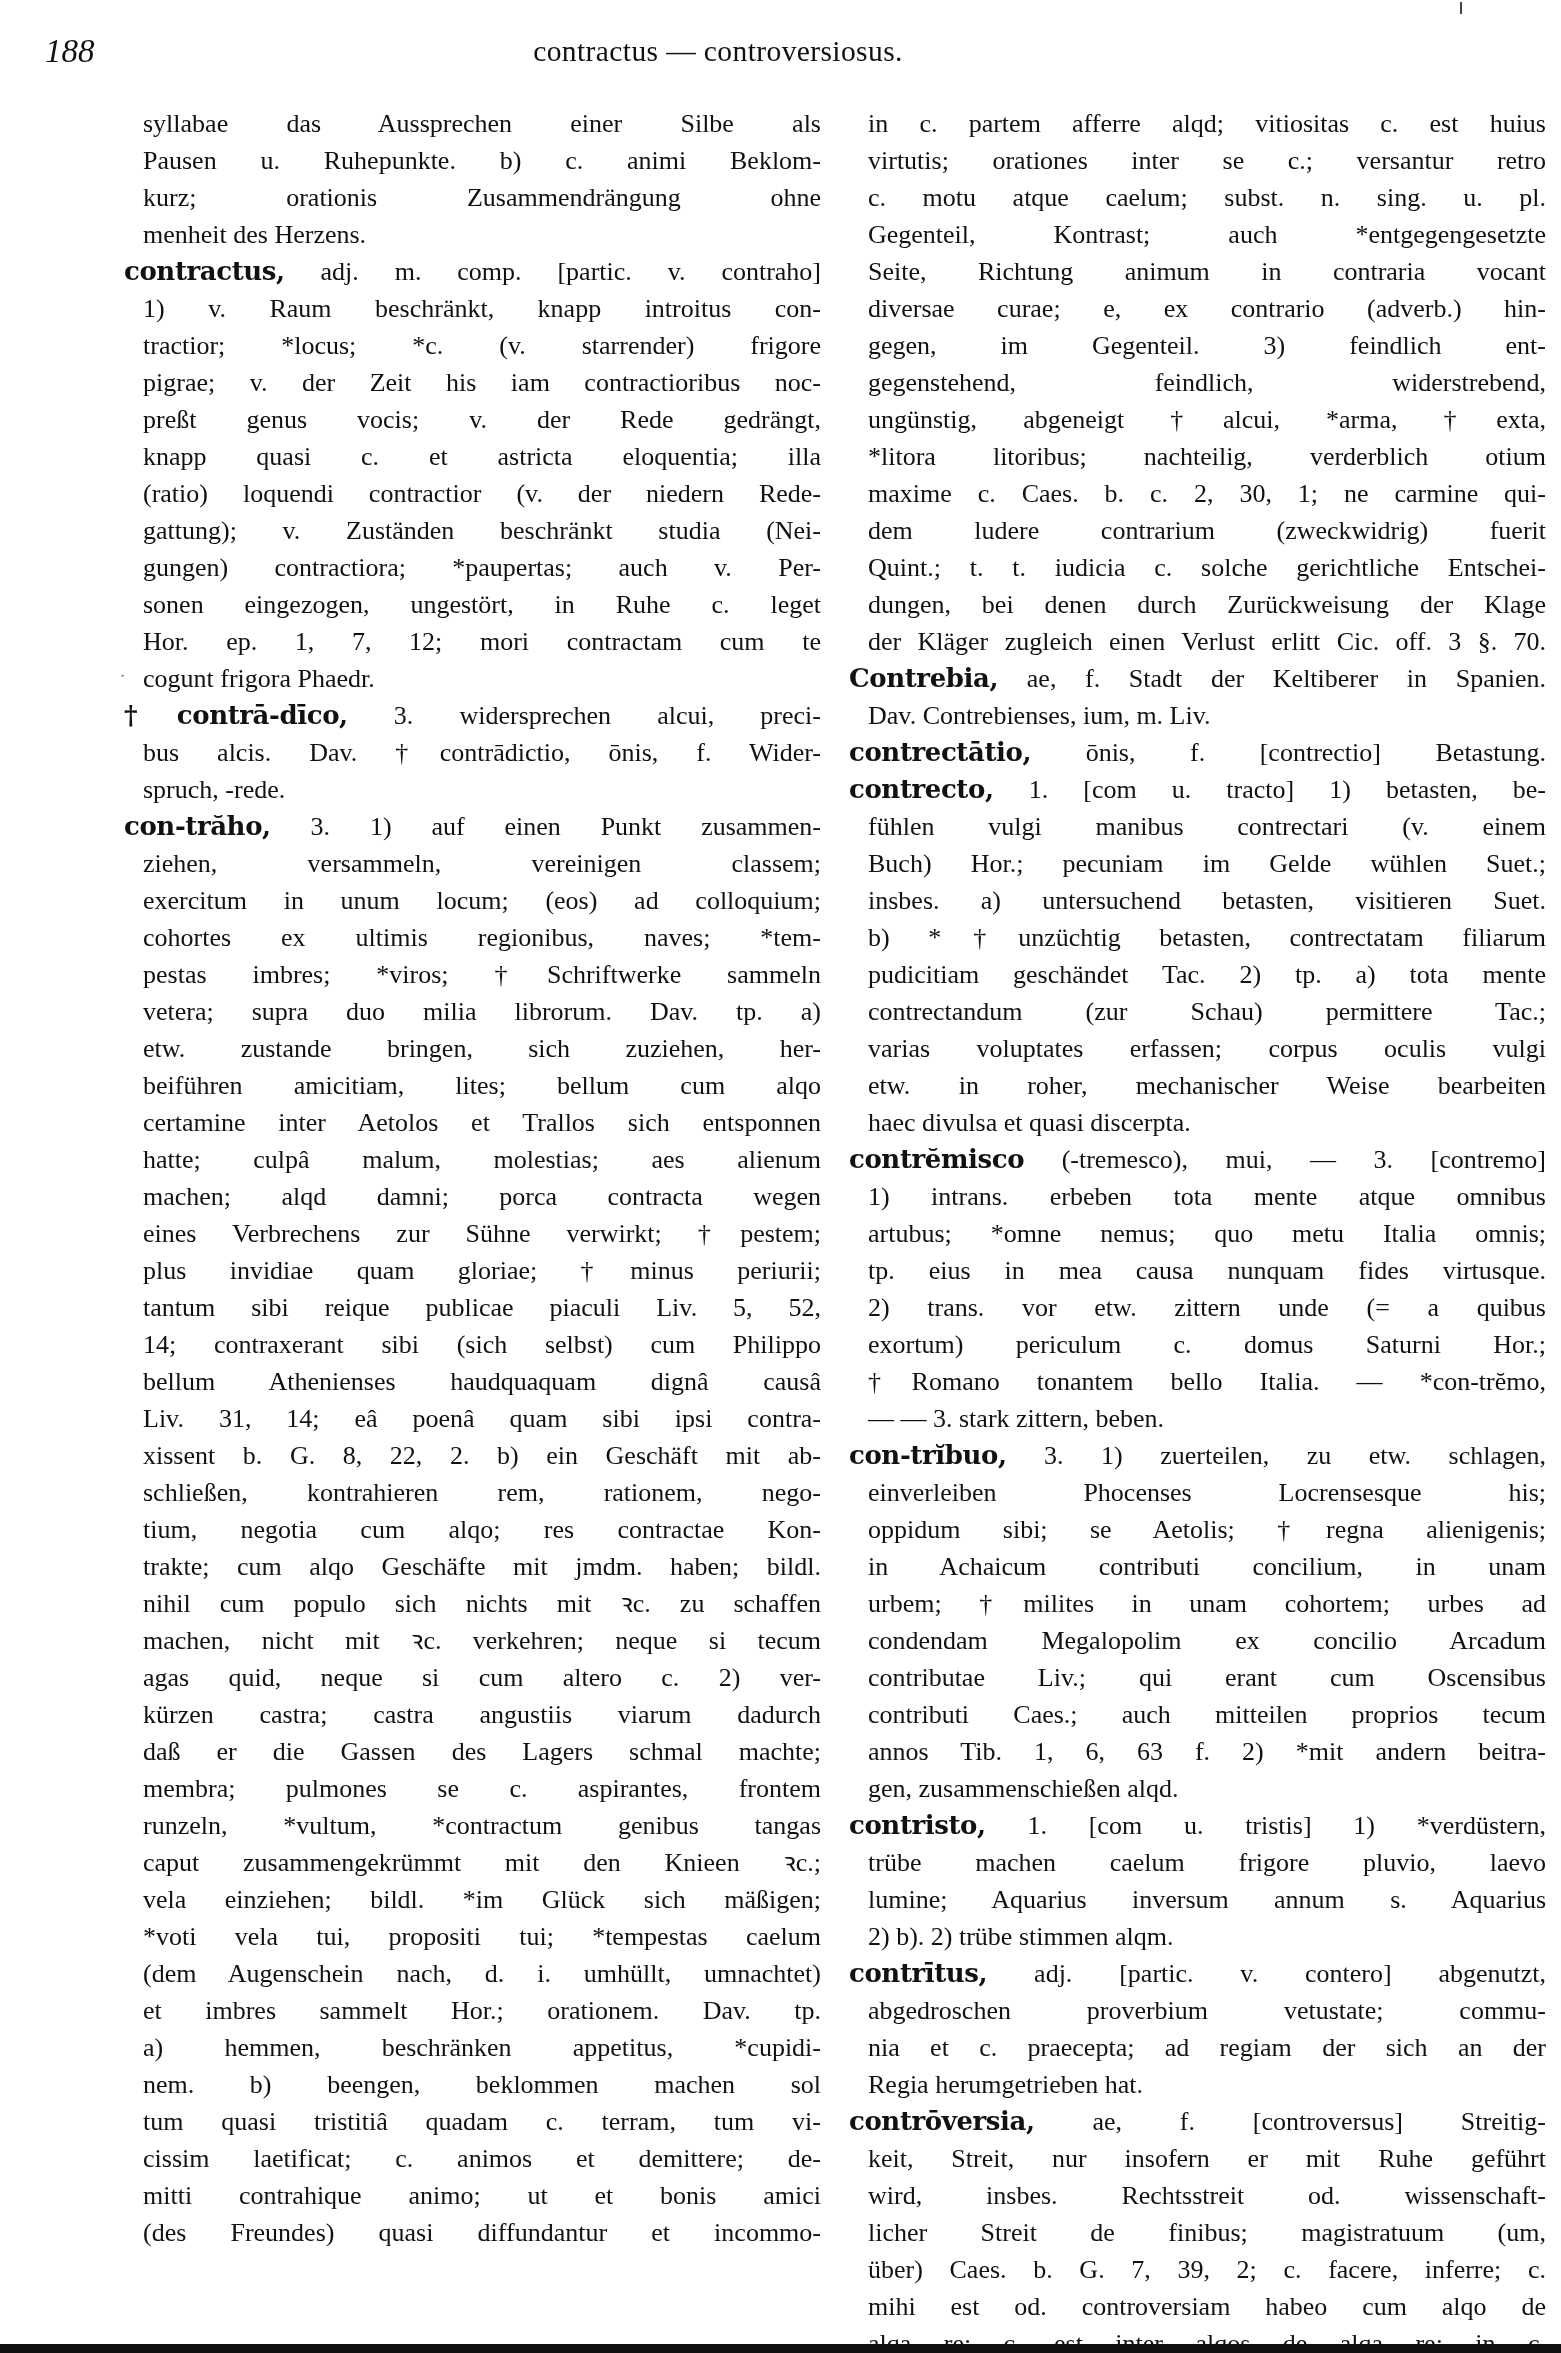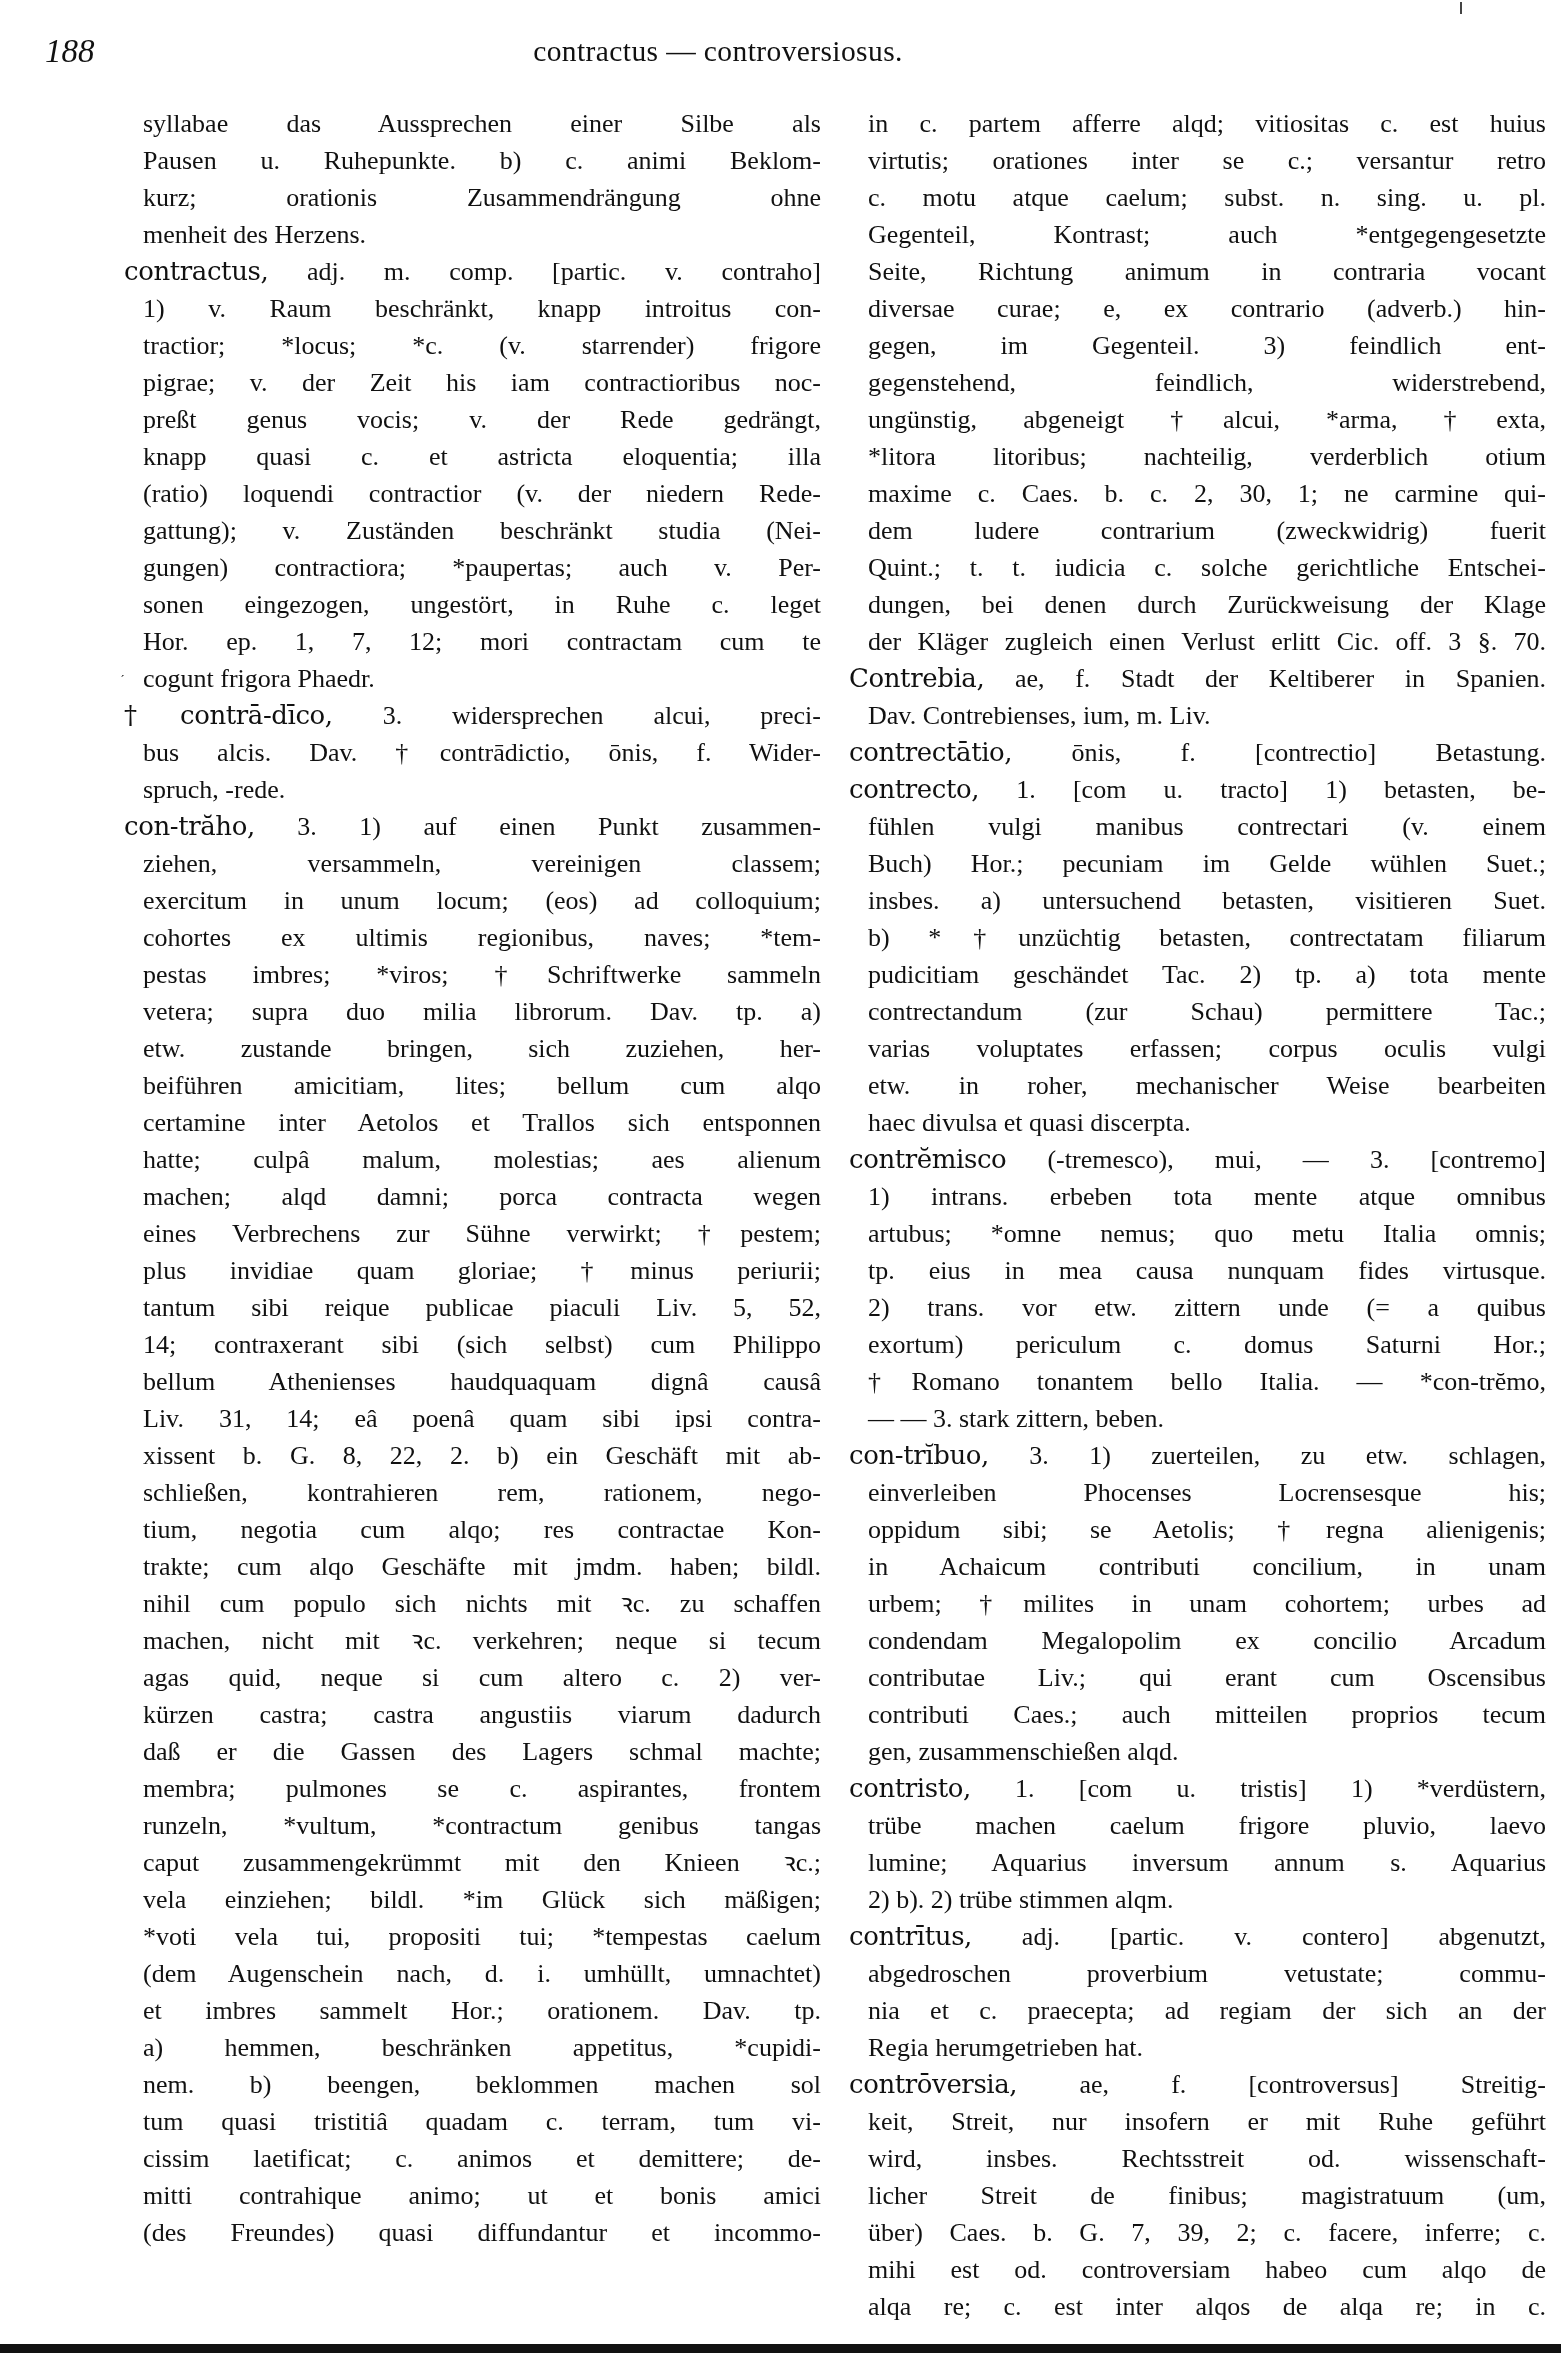--- a/index.html
+++ b/index.html
@@ -13,21 +13,21 @@
   .column { position: absolute; top: 105px; }
   .col-left { left: 143px; width: 678px; }
   .col-right { left: 868px; width: 678px; }
   .line { height: 37px; line-height: 37px; font-size: 26px;
           font-family: "Liberation Serif", serif; text-align: justify; text-align-last: justify;
           white-space: nowrap; overflow: visible; position: relative; }
   .line.last { text-align-last: left; }
   .line.head { margin-left: -19px; }
   .line .inner { display: block; text-align: justify; text-align-last: justify; white-space: normal; }
   .line.last .inner { text-align-last: left; }
-  .hw { font-weight: normal; font-family: "DejaVu Serif", serif; letter-spacing: -0.4px; }
+  .hw { font-weight: bold; font-family: "DejaVu Serif", serif; letter-spacing: -0.4px; }
   .tick { position: absolute; left: -22.6px; top: 1.7px; font-size: 12px; }
   .bottom-rule { position: absolute; left: 0; top: 2344px; width: 1562px; height: 9.5px; background: #111; }
 </style>
 </head>
 <body>
 
 <div class="header">
   <span class="corner-mark"></span>
   <span class="page-num">188</span>
   <div class="running-head">contractus — controversiosus.</div>
@@ -336,20 +336,23 @@
     </div>
     <div class="line">
       <span class="inner"><span>condendam Megalopolim ex concilio Arcadum</span></span>
     </div>
     <div class="line">
       <span class="inner"><span>contributae Liv.; qui erant cum Oscensibus</span></span>
     </div>
     <div class="line">
       <span class="inner"><span>contributi Caes.; auch mitteilen proprios tecum</span></span>
     </div>
+    <div class="line">
+      <span class="inner"><span>annos Tib. 1, 6, 63 f. 2) *mit andern beitra-</span></span>
+    </div>
     <div class="line last">
       <span class="inner"><span>gen, zusammenschießen alqd.</span></span>
     </div>
     <div class="line head">
       <span class="inner"><span class="hw">contristo,</span><span> 1. [com u. tristis] 1) *verdüstern,</span></span>
     </div>
     <div class="line">
       <span class="inner"><span>trübe machen caelum frigore pluvio, laevo</span></span>
     </div>
     <div class="line">

